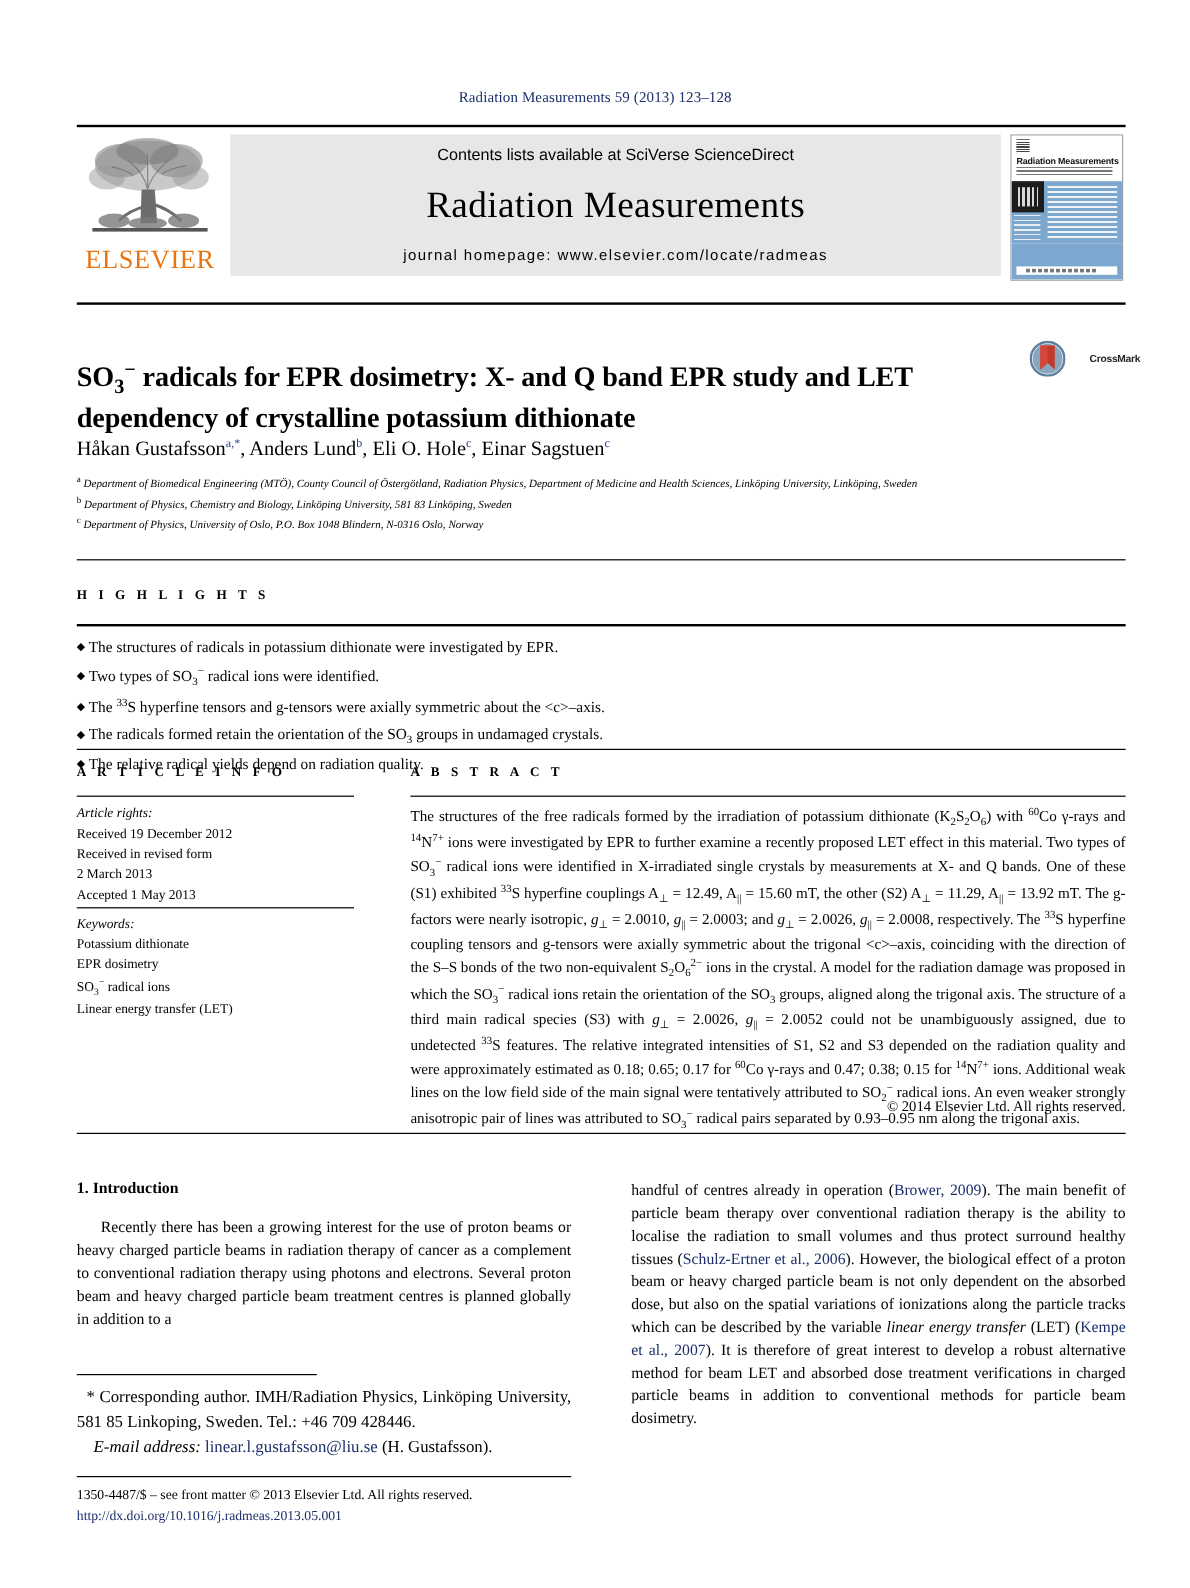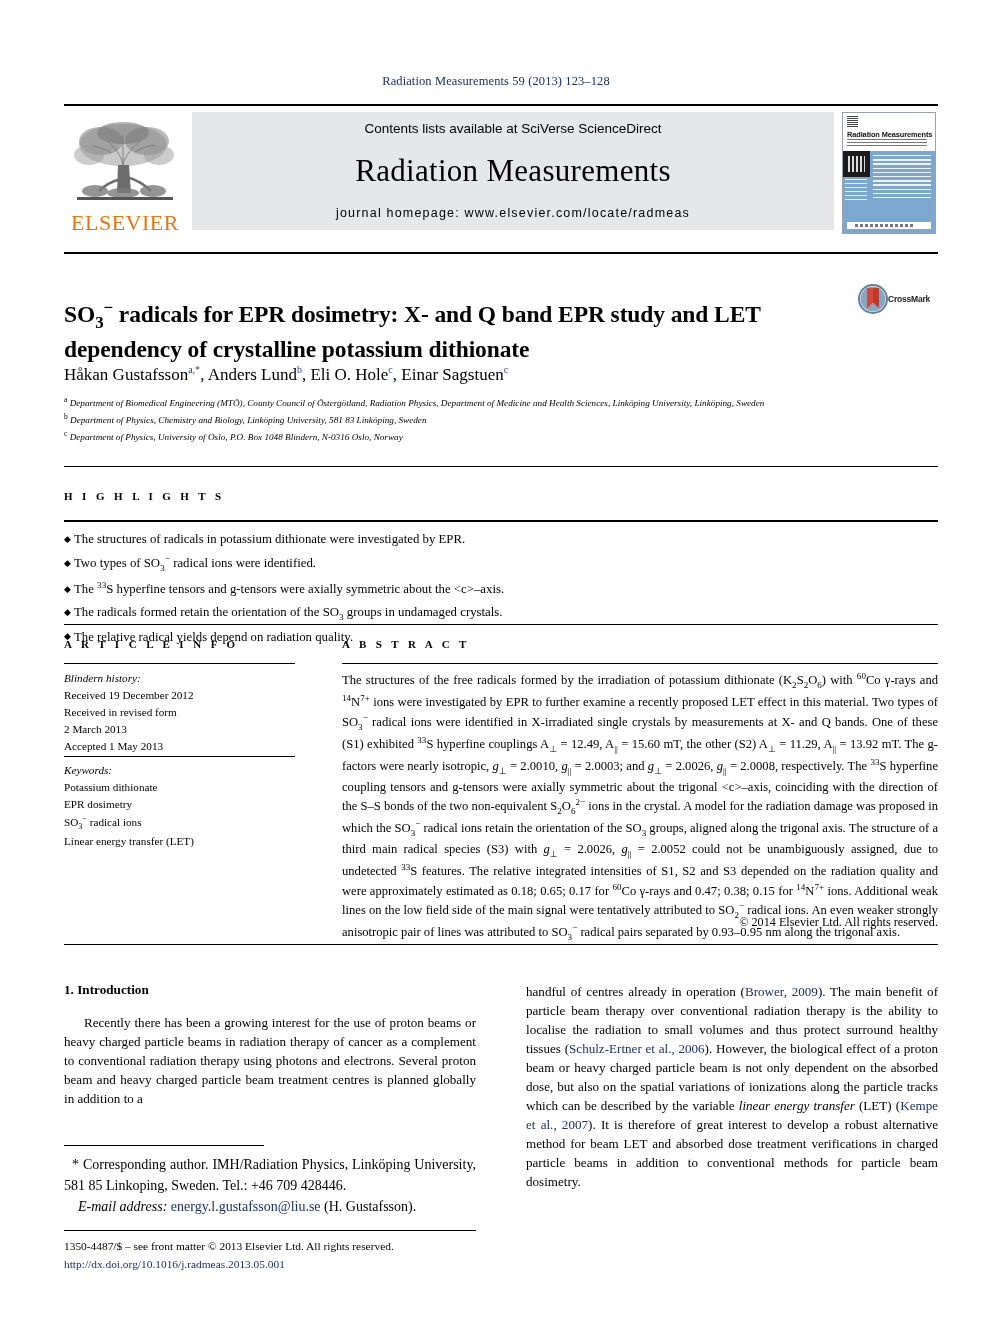--- a/index.html
+++ b/index.html
@@ -45,21 +45,20 @@
     padding-top: 6px;
     display: flex;
     align-items: stretch;
   }
   .elsevier-block {
     width: 122px;
     flex: 0 0 122px;
     display: flex;
     flex-direction: column;
     align-items: center;
-    justify-content: flex-end;
     padding-bottom: 2px;
   }
   .tree-svg { display:block; }
   .elsevier-word {
     font-family: "Liberation Serif", serif;
     color: #e87511;
     font-size: 22px;
     letter-spacing: 0.5px;
     line-height: 1;
     margin-top: 1px;
@@ -135,21 +134,21 @@
   .article-title {
     position: absolute;
     top: 281px; left: 64px; width: 760px;
     font-size: 23.5px;
     line-height: 1.33;
     letter-spacing: -.1px;
   }
   .crossmark {
     position: absolute;
     top: 284px; left: 858px;
-    display: flex; align-items: center; gap: 0;
+    display: flex; align-items: center; gap: 20px;
   }
   .cm-word {
     font-family: "Liberation Sans", sans-serif;
     font-size: 8.5px; font-weight: bold; color: #222; letter-spacing: -.2px;
   }
 
   
   .authors {
     position: absolute;
     top: 364px; left: 64px; width: 874px;
@@ -358,21 +357,21 @@
     <div><span class="hl-bullet">◆</span>Two types of SO<sub>3</sub><sup>−</sup> radical ions were identified.</div>
     <div><span class="hl-bullet">◆</span>The <sup>33</sup>S hyperfine tensors and g-tensors were axially symmetric about the &lt;c&gt;–axis.</div>
     <div><span class="hl-bullet">◆</span>The radicals formed retain the orientation of the SO<sub>3</sub> groups in undamaged crystals.</div>
     <div><span class="hl-bullet">◆</span>The relative radical yields depend on radiation quality.</div>
   </div>
   <div class="hl-rule-bot"></div>
 
   <div class="ai-head">A R T I C L E   I N F O</div>
   <div class="ai-rule"></div>
   <div class="ai-history">
-    <div class="lbl">Blindern history:</div>
+    <div class="lbl">Article rights:</div>
     <div>Received 19 December 2012</div>
     <div>Received in revised form</div>
     <div>2 March 2013</div>
     <div>Accepted 1 May 2013</div>
   </div>
   <div class="ai-rule2"></div>
   <div class="ai-keywords">
     <div class="lbl">Keywords:</div>
     <div>Potassium dithionate</div>
     <div>EPR dosimetry</div>
@@ -397,21 +396,21 @@
     <p class="indent" style="margin:0;">Recently there has been a growing interest for the use of proton beams or heavy charged particle beams in radiation therapy of cancer as a complement to conventional radiation therapy using photons and electrons. Several proton beam and heavy charged particle beam treatment centres is planned globally in addition to a</p>
   </div>
 
   <div class="col-right">
     <p style="margin:0;">handful of centres already in operation (<a class="ref" href="#">Brower, 2009</a>). The main benefit of particle beam therapy over conventional radiation therapy is the ability to localise the radiation to small volumes and thus protect surround healthy tissues (<a class="ref" href="#">Schulz-Ertner et al., 2006</a>). However, the biological effect of a proton beam or heavy charged particle beam is not only dependent on the absorbed dose, but also on the spatial variations of ionizations along the particle tracks which can be described by the variable <span class="ital">linear energy transfer</span> (LET) (<a class="ref" href="#">Kempe et al., 2007</a>). It is therefore of great interest to develop a robust alternative method for beam LET and absorbed dose treatment verifications in charged particle beams in addition to conventional methods for particle beam dosimetry.</p>
   </div>
 
   <div class="fn-rule"></div>
   <div class="footnote">
     <div style="text-indent:8px;">* Corresponding author. IMH/Radiation Physics, Linköping University, 581 85 Linkoping, Sweden. Tel.: +46 709 428446.</div>
-    <div style="text-indent:14px;"><span class="em">E-mail address:</span> <a href="#">energy.l.gustafsson@liu.se</a> <span>(H. Gustafsson).</span></div>
+    <div style="text-indent:14px;"><span class="em">E-mail address:</span> <a href="#">linear.l.gustafsson@liu.se</a> <span>(H. Gustafsson).</span></div>
   </div>
 
   <div class="issn-rule"></div>
   <div class="issn">
     <div>1350-4487/$ – see front matter © 2013 Elsevier Ltd. All rights reserved.</div>
     <div class="doi"><a href="#" style="color:#1c2f6b;text-decoration:none;">http://dx.doi.org/10.1016/j.radmeas.2013.05.001</a></div>
   </div>
 
 </div>
 

